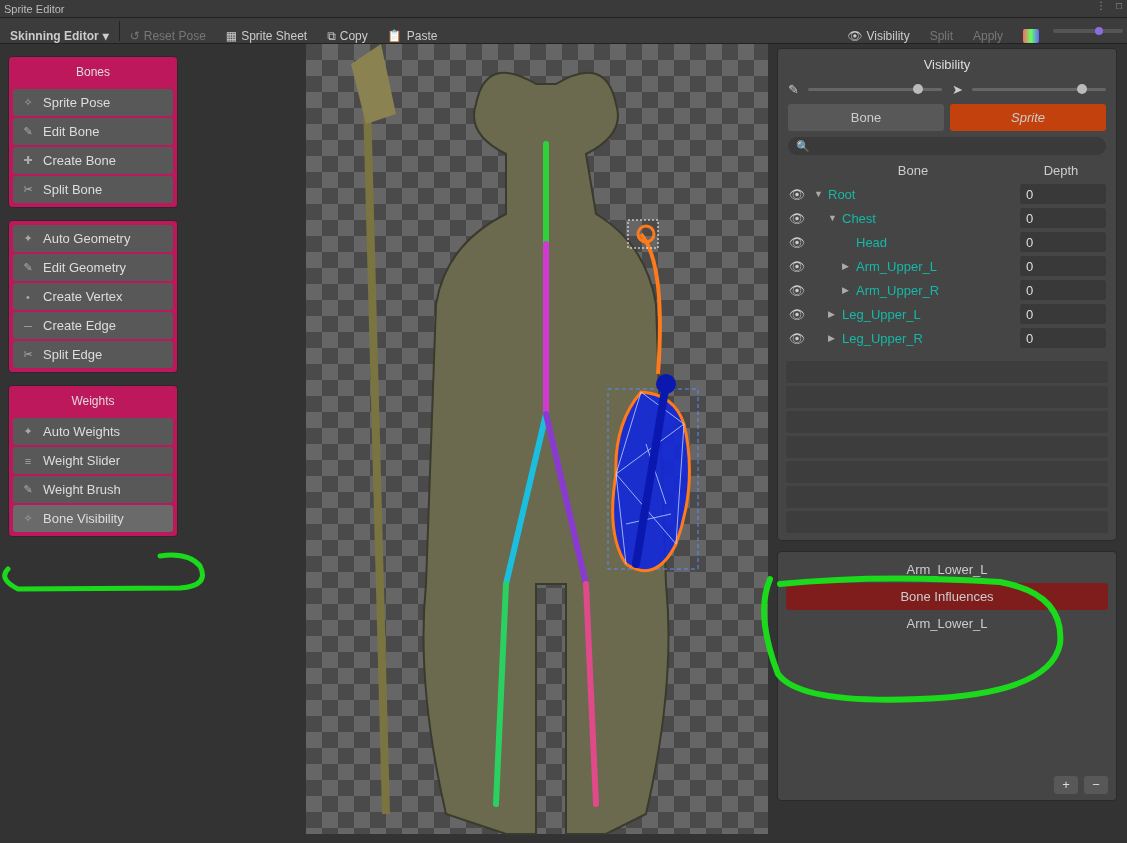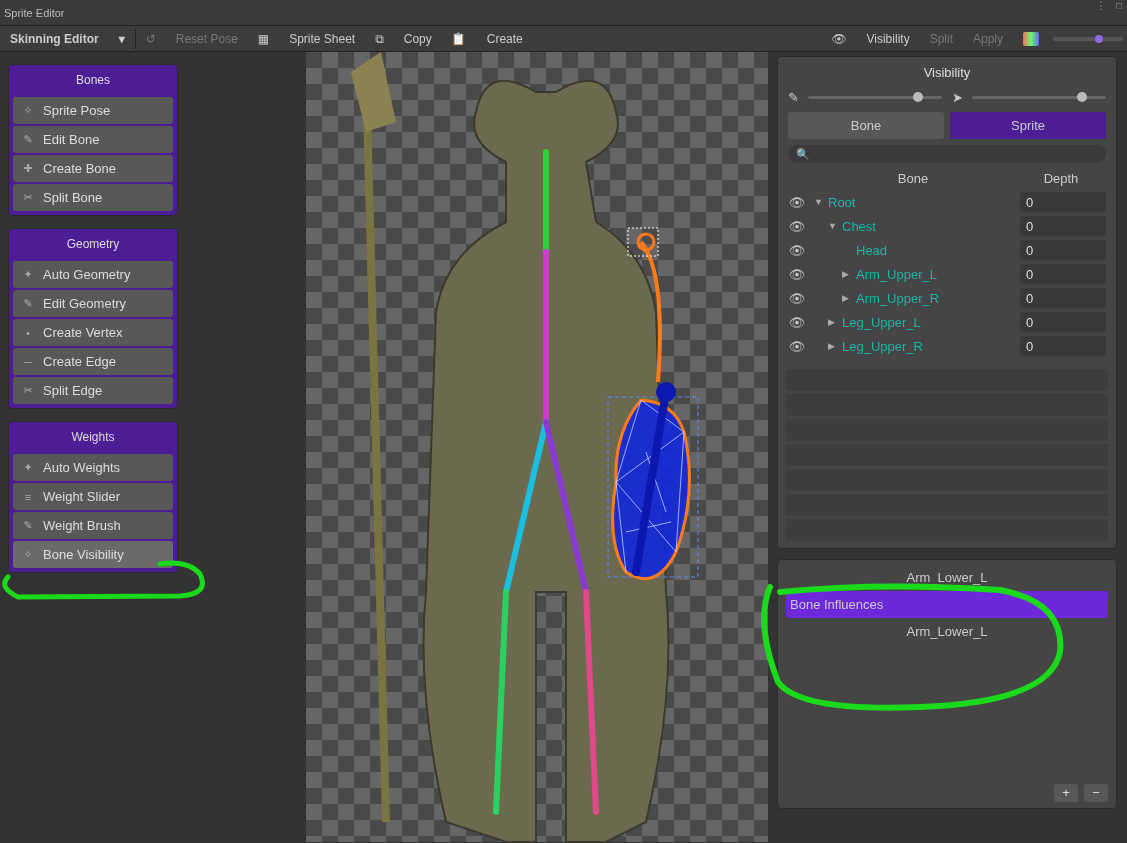--- a/index.html
+++ b/index.html
@@ -1,69 +1,69 @@
 <!DOCTYPE html>
 <html><head>
 <meta charset="utf-8">
 <style>
   * { box-sizing: border-box; margin: 0; padding: 0; font-family: Arial, Helvetica, sans-serif; }
   body { width: 1127px; height: 843px; background: #333; color: #ccc; font-size: 13px; overflow: hidden; position: relative; }
-  .titlebar { height: 26px; background: #3a3a3a; display: flex; align-items: center; padding: 0 4px; border-bottom: 1px solid #222; position: relative; }
+  .titlebar { height: 18px; background: #3a3a3a; display: flex; align-items: center; padding: 0 4px; border-bottom: 1px solid #222; position: relative; }
   .titlebar .t { font-size: 11px; color: #bbb; }
   .wincontrols { position: absolute; right: 2px; top: 0; display: flex; gap: 6px; }
   .wincontrols span { width: 12px; height: 12px; display: inline-block; font-size: 10px; color: #999; text-align: center; line-height: 12px; cursor: default; }
   .toolbar { height: 26px; background: #3c3c3c; display: flex; align-items: center; border-bottom: 1px solid #222; }
-  .tb-item { padding: 0 10px; height: 100%; display: flex; align-items: center; gap: 20px; color: #ccc; font-size: 12px; cursor: pointer; }
+  .tb-item { padding: 0 10px; height: 100%; display: flex; align-items: flex-end; gap: 4px; color: #ccc; font-size: 12px; cursor: pointer; }
   .tb-item.dim { color: #777; }
   .tb-dd { font-weight: bold; }
   .tb-sep { width: 1px; height: 20px; background: #222; }
   .tb-spacer { flex: 1; }
   .color-swatch { width: 16px; height: 14px; background: linear-gradient(90deg,#f66,#6f6,#66f); border-radius: 2px; }
   .scrub { width: 70px; height: 4px; background: #555; border-radius: 2px; position: relative; margin: 0 4px; }
   .scrub .thumb { width: 8px; height: 8px; background: #888; border-radius: 50%; position: absolute; top: -2px; left: 60%; }
   .main { position: relative; height: calc(100% - 40px); display: flex; }
   .leftcol { position: absolute; left: 8px; top: 12px; width: 170px; }
-  .tool-group { background: #4c1d95; border: 1px solid #2a2a2a; border-radius: 4px; margin-bottom: 12px; padding: 2px; }
+  .tool-group { background: #be185d; border: 1px solid #2a2a2a; border-radius: 4px; margin-bottom: 12px; padding: 2px; }
   .tool-group .hdr { text-align: center; font-size: 12px; color: #ddd; padding: 6px 0 8px; }
   .tool-btn { background: #585858; color: #ddd; padding: 6px 8px; margin: 2px; border-radius: 3px; display: flex; align-items: center; gap: 8px; cursor: pointer; font-size: 13px; }
   .tool-btn.active { background: #6a6a6a; }
   .tool-btn .ico { width: 14px; height: 14px; display: inline-flex; align-items: center; justify-content: center; font-size: 11px; color: #aaa; }
   .viewport { flex: 1; margin-left: 0; position: relative; }
   .checker { position: absolute; left: 306px; top: 0; width: 462px; height: 790px;
     background-image: linear-gradient(45deg,#666 25%,transparent 25%),linear-gradient(-45deg,#666 25%,transparent 25%),linear-gradient(45deg,transparent 75%,#666 75%),linear-gradient(-45deg,transparent 75%,#666 75%);
     background-size: 32px 32px; background-position: 0 0,0 16px,16px -16px,-16px 0; background-color: #4a4a4a;
   }
   .knight { position: absolute; inset: 0; }
   .rightcol { position: absolute; right: 10px; top: 4px; width: 340px; }
   .panel { background: #454545; border: 1px solid #2a2a2a; border-radius: 4px; margin-bottom: 10px; }
   .panel .title { text-align: center; padding: 8px 0; color: #ddd; }
   .sliders { display: flex; gap: 10px; padding: 2px 10px 8px; align-items: center; }
   .slider { flex: 1; display: flex; align-items: center; gap: 6px; }
   .slider .ic { width: 14px; height: 14px; color: #ccc; }
   .slider .track { flex: 1; height: 3px; background: #666; position: relative; border-radius: 2px; }
   .slider .thumb { width: 10px; height: 10px; background: #bbb; border-radius: 50%; position: absolute; top: -4px; }
   .tabrow { display: flex; gap: 6px; padding: 0 10px 6px; }
   .tabbtn { flex: 1; background: #585858; text-align: center; padding: 6px 0; border-radius: 3px; cursor: pointer; }
-  .tabbtn.active { background: #4c1d95; }
+  .tabbtn.active { background: #c2410c; font-style: italic; }
   .search { margin: 0 10px 4px; height: 18px; background: #3a3a3a; border-radius: 10px; padding: 0 8px; display: flex; align-items: center; }
   .search .mag { font-size: 11px; color: #999; }
   .listhdr { display: flex; padding: 4px 10px; color: #ccc; }
   .listhdr .b { flex: 1; text-align: center; }
   .listhdr .d { width: 90px; text-align: center; }
   .bone-rows { padding: 0 6px 4px; }
   .bone-row { display: flex; align-items: center; padding: 2px 4px; gap: 4px; }
   .bone-row .eye { width: 18px; text-align: center; cursor: pointer; }
   .bone-row .tri { width: 10px; color: #aaa; cursor: pointer; font-size: 9px; }
   .bone-row .name { flex: 1; color: #14b8a6; cursor: pointer; }
   .bone-row .depth { width: 86px; height: 20px; background: #393939; color: #ddd; padding: 0 6px; border-radius: 3px; display: flex; align-items: center; }
   .empty-slots { padding: 4px 8px; }
   .empty-slot { height: 22px; background: #3d3d3d; margin: 3px 0; border-radius: 3px; }
   .infl-panel { height: 250px; position: relative; display: flex; flex-direction: column; }
   .infl-title { text-align: center; color: #ccc; padding: 10px 0 6px; }
-  .infl-sub { background: #6d28d9; padding: 6px 4px; margin: 0 8px; border-radius: 3px; }
+  .infl-sub { background: #7f1d1d; text-align: center; padding: 6px 4px; margin: 0 8px; border-radius: 3px; }
   .infl-item { text-align: center; padding: 6px 0; }
   .infl-footer { position: absolute; right: 8px; bottom: 6px; display: flex; gap: 6px; }
   .mini-btn { width: 24px; height: 18px; background: #585858; border-radius: 3px; text-align: center; line-height: 18px; color: #ddd; cursor: pointer; }
   .annot { position: absolute; pointer-events: none; }
 </style>
 </head>
 <body>
 
 <div class="titlebar">
   <span class="t">Sprite Editor</span>
@@ -86,21 +86,21 @@
   <div class="tb-item">
     <span>▦</span>
     <span>Sprite Sheet</span>
   </div>
   <div class="tb-item">
     <span>⧉</span>
     <span>Copy</span>
   </div>
   <div class="tb-item">
     <span>📋</span>
-    <span>Create</span>
+    <span>Paste</span>
   </div>
   <div class="tb-spacer"></div>
   <div class="tb-item">
     <span>👁</span>
     <span>Visibility</span>
   </div>
   <div class="tb-item dim">
       <span>Split</span>
     </div>
   <div class="tb-item dim">
@@ -130,21 +130,20 @@
       <div class="tool-btn">
           <span class="ico">✚</span>
           <span>Create Bone</span>
         </div>
       <div class="tool-btn">
           <span class="ico">✂</span>
           <span>Split Bone</span>
         </div>
     </div>
     <div class="tool-group">
-      <div class="hdr">Geometry</div>
       <div class="tool-btn">
           <span class="ico">✦</span>
           <span>Auto Geometry</span>
         </div>
       <div class="tool-btn">
           <span class="ico">✎</span>
           <span>Edit Geometry</span>
         </div>
       <div class="tool-btn">
           <span class="ico">•</span>

